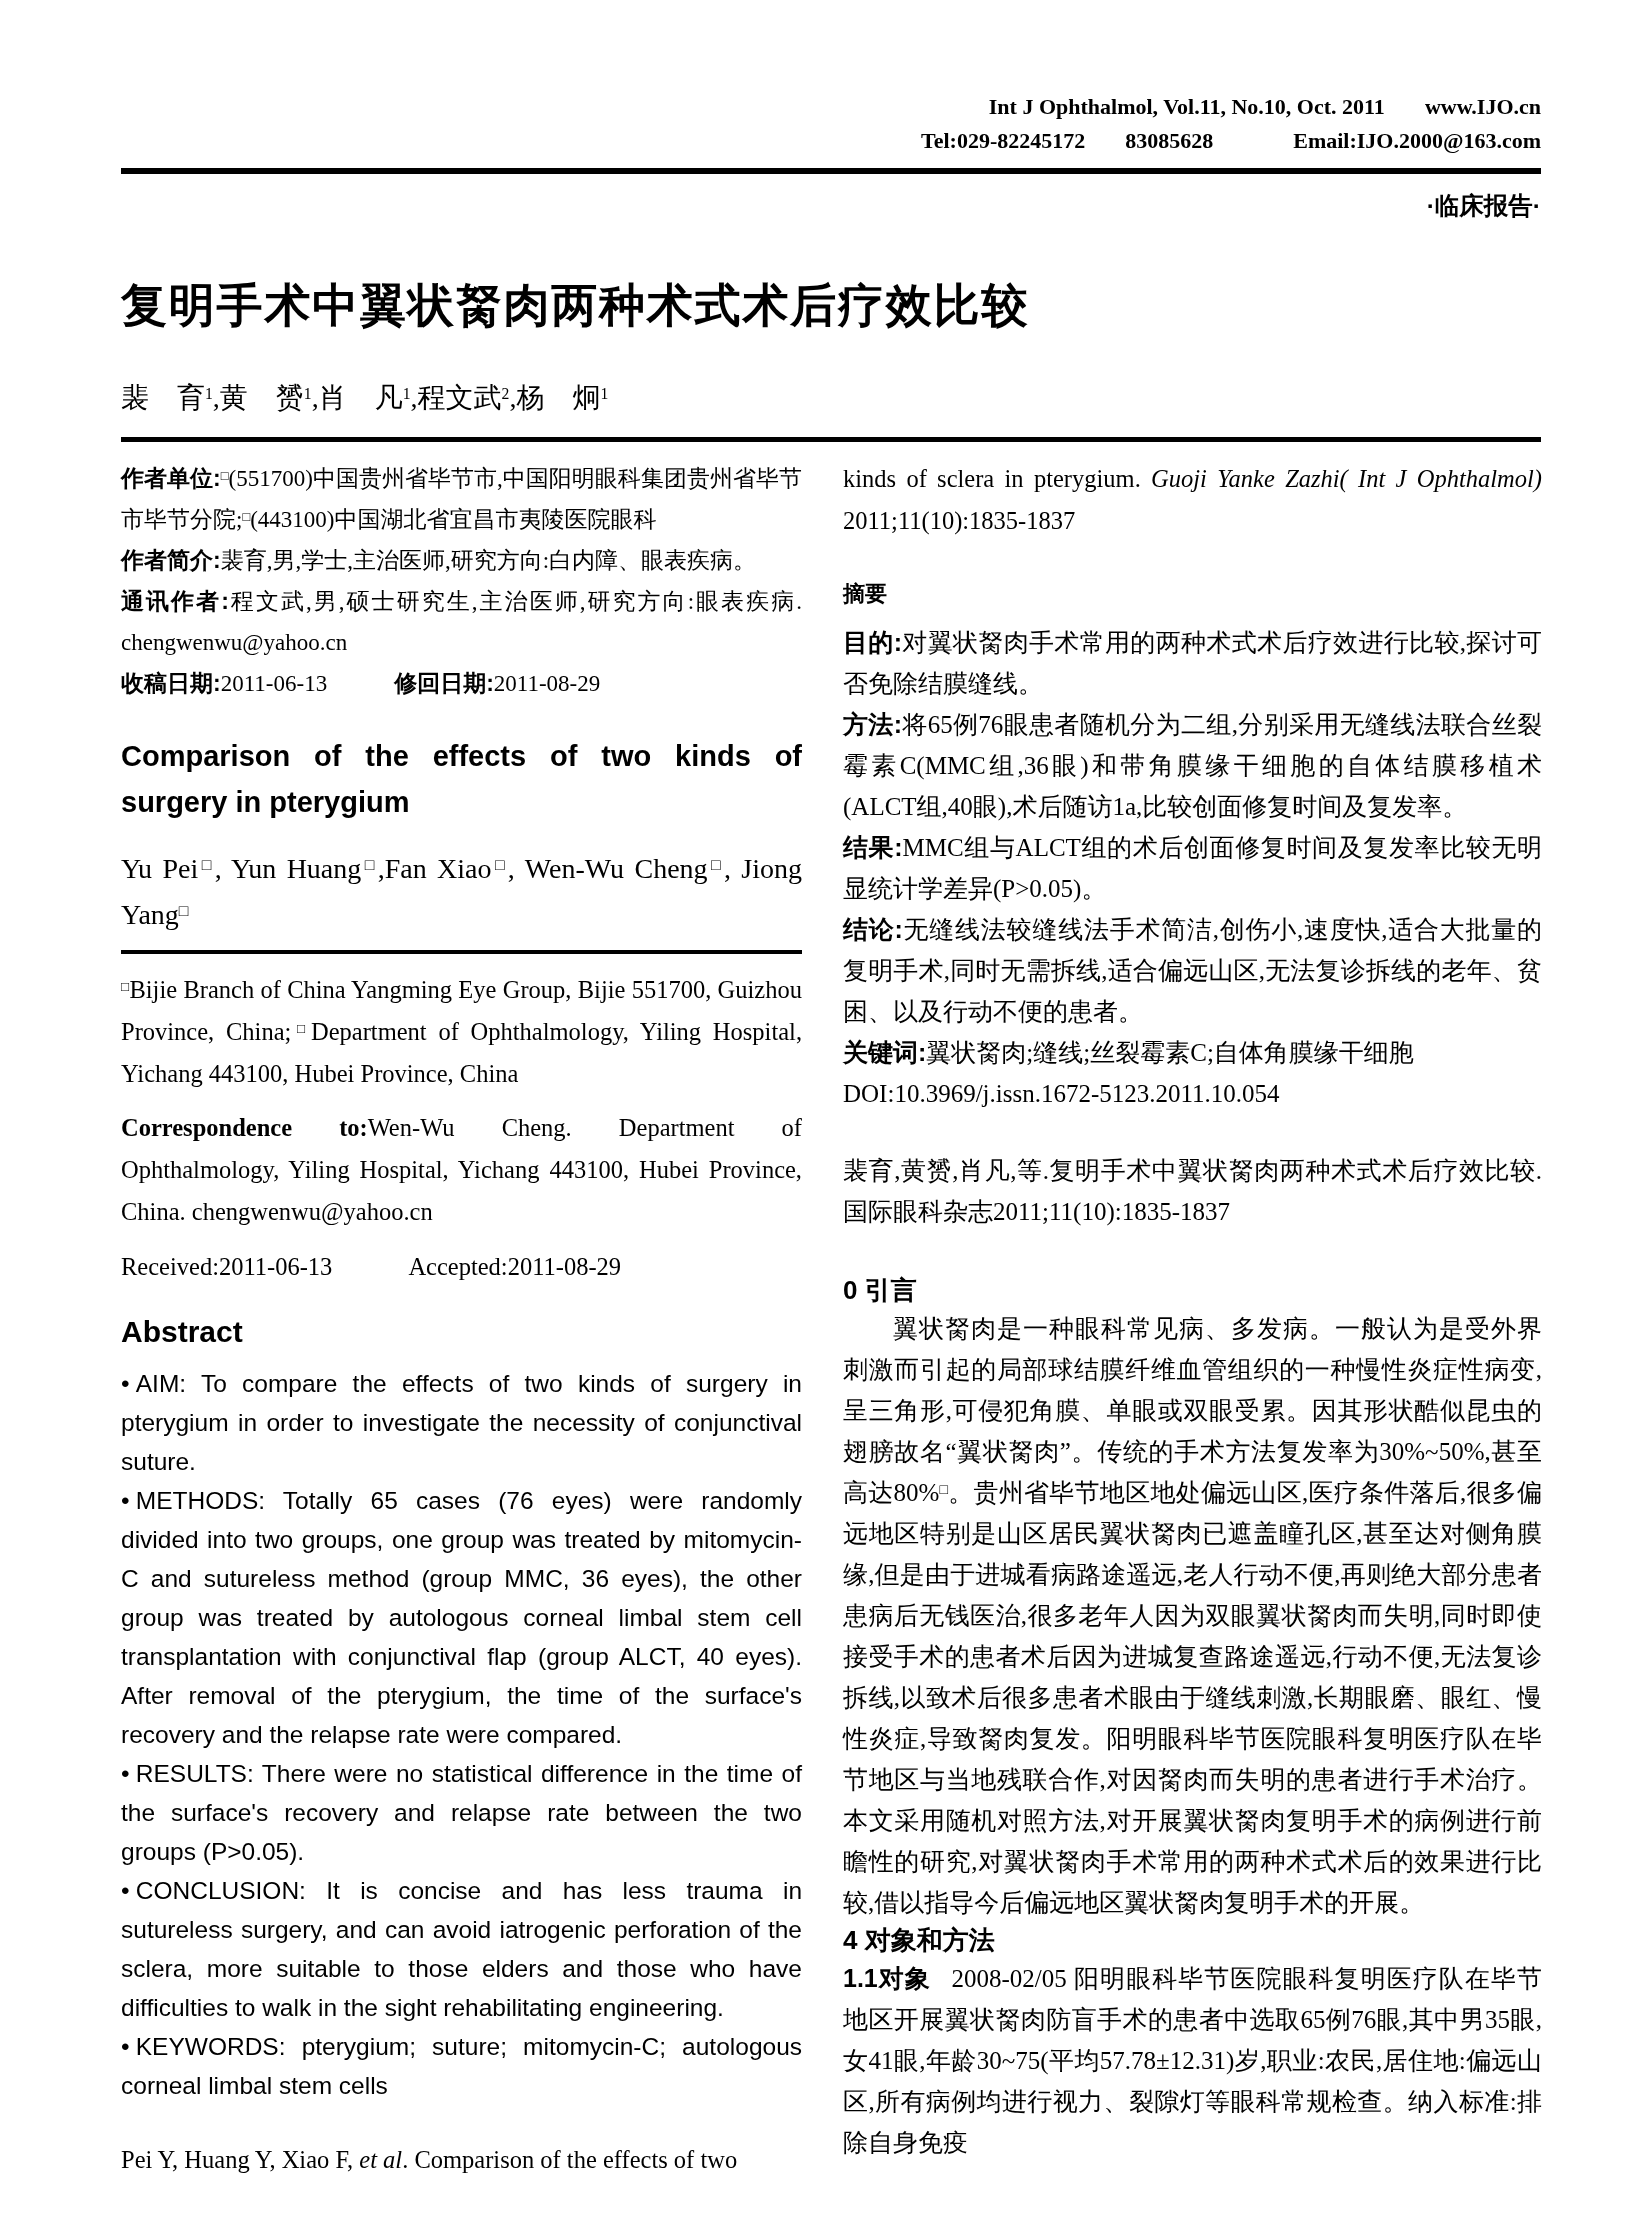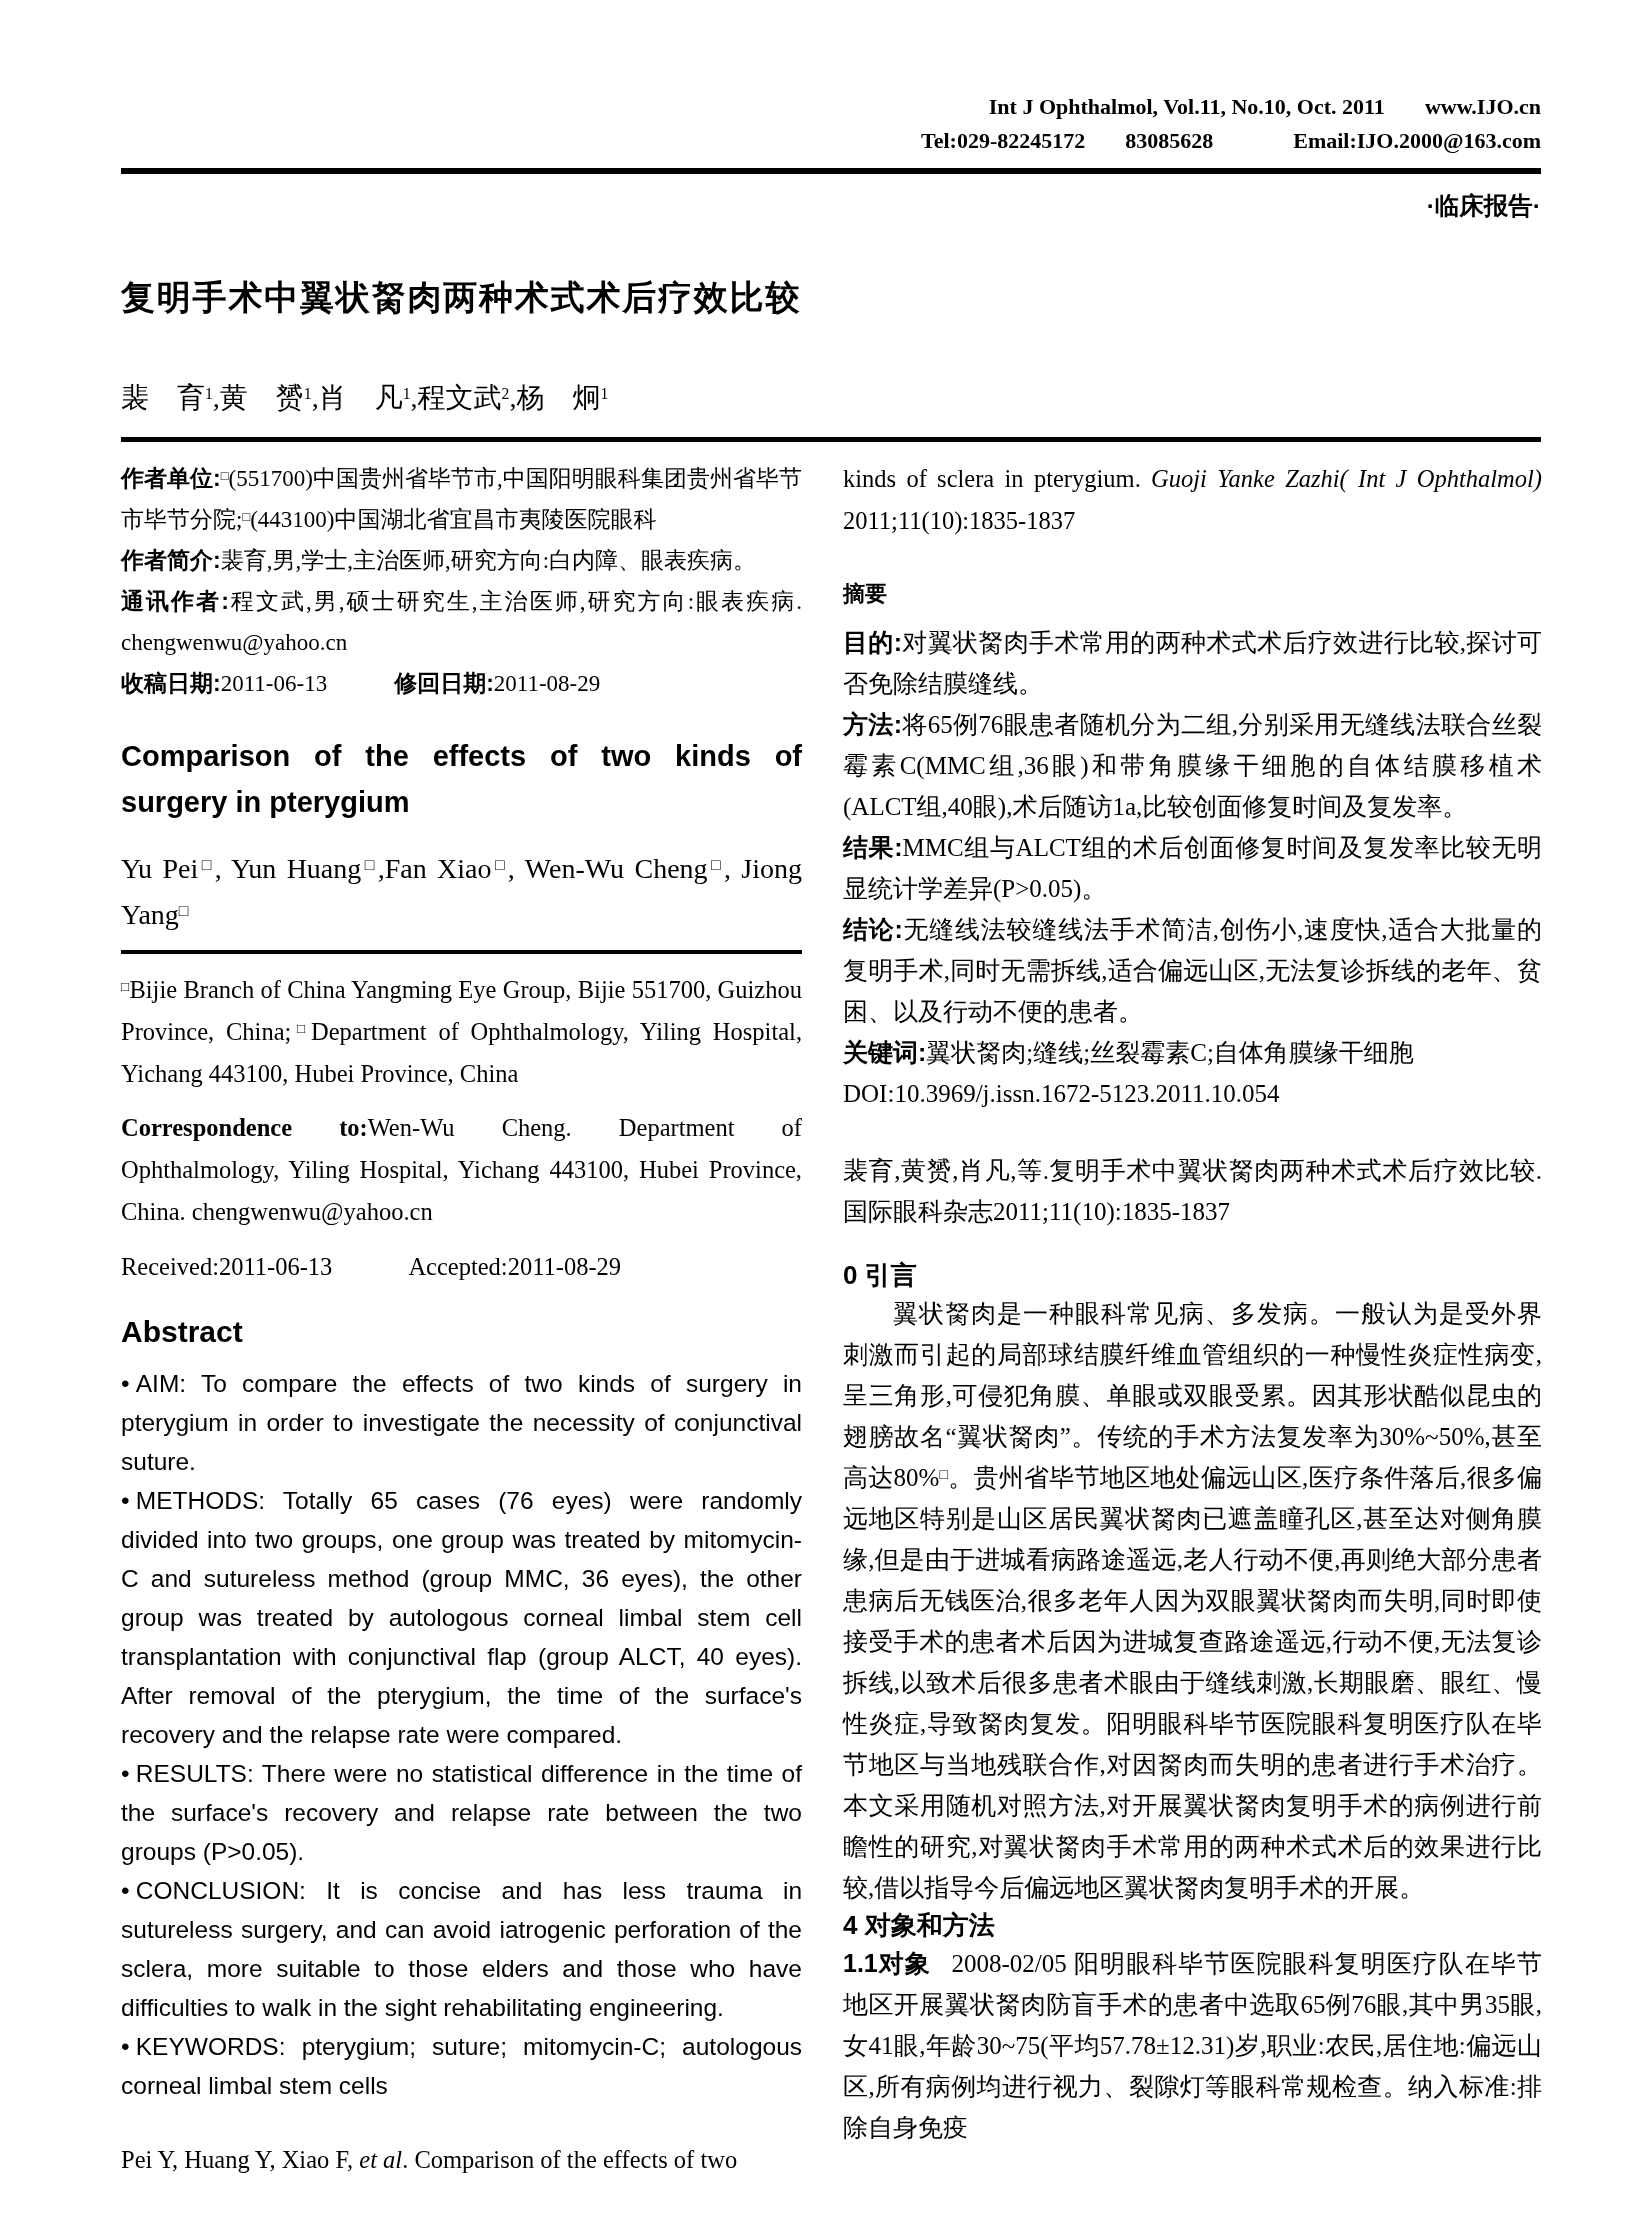--- a/index.html
+++ b/index.html
@@ -10,21 +10,21 @@
     overflow:hidden;
   }
 
   .hdr{position:absolute;right:108px;text-align:right;font-family:"Liberation Serif","DejaVu Serif",serif;font-weight:bold;font-size:22px;white-space:nowrap;}
   .hdr-1{top:94px;}
   .hdr-2{top:128px;}
   .hdr .gap-w{display:inline-block;width:40px;}
   .rule-top{position:absolute;left:121px;top:168px;width:1420px;height:5.8px;background:#000;}
   .badge{position:absolute;right:108px;top:189px;font-family:"Liberation Sans","DejaVu Sans",sans-serif;font-weight:bold;font-size:24.5px;}
 
-  .title-cn{position:absolute;left:121px;top:275px;font-family:Liberation Sans, sans-serif;font-weight:bold;font-size:34px;letter-spacing:1.8px;white-space:nowrap;}
+  .title-cn{position:absolute;left:121px;top:275px;font-family:Liberation Sans, sans-serif;font-weight:bold;font-size:46px;letter-spacing:1.8px;white-space:nowrap;}
   .authors-cn{position:absolute;left:121px;top:379px;font-family:"Liberation Serif","DejaVu Serif",serif;font-size:28px;white-space:nowrap;}
   sup{font-size:56%;line-height:0;position:relative;top:-0.5em;vertical-align:baseline;}
   .rule-authors{position:absolute;left:121px;top:437px;width:1420px;height:4.5px;background:#000;}
 
   .col{position:absolute;top:458px;}
   .col-left{left:121px;width:681px;}
   .col-right{left:843px;width:699px;}
 
   p{margin:0;}
   .cjk-meta{font-family:"Liberation Serif","DejaVu Serif",serif;font-size:23px;line-height:41px;text-align:justify;}
@@ -45,21 +45,21 @@
   .bullet{margin-right:6.2px;}
   .cite-en{margin-top:34px;font-family:"Liberation Serif","DejaVu Serif",serif;font-size:24.5px;line-height:42px;}
   .it{font-style:italic;}
 
   .cite-cont{font-family:"Liberation Serif","DejaVu Serif",serif;font-size:24.5px;line-height:42px;text-align:justify;}
   .abs-zh-h{margin-top:37px;font-family:"Liberation Sans","DejaVu Sans",sans-serif;font-weight:bold;font-size:22px;}
   .zh-p{font-family:"Liberation Serif","DejaVu Serif",serif;font-size:25px;line-height:41px;text-align:justify;}
   .zh-p.first{margin-top:12.5px;}
   .cite-zh{margin-top:36px;}
   .sec-h{margin-top:37px;font-family:"Liberation Sans","DejaVu Sans",sans-serif;font-weight:bold;font-size:26px;}
-  .sec-h.intro-h{margin-top:26px;}
+  .sec-h.intro-h{margin-top:41px;}
   .indent{text-indent:2em;}
   .subj-label{margin-right:20.5px;}
 </style>
 </head>
 <body>
 
 <div class="page">
 
   <div class="hdr hdr-1">
     <span>Int J Ophthalmol, Vol.11, No.10, Oct. 2011</span><span class="gap-w"></span><span>www.IJO.cn</span>

